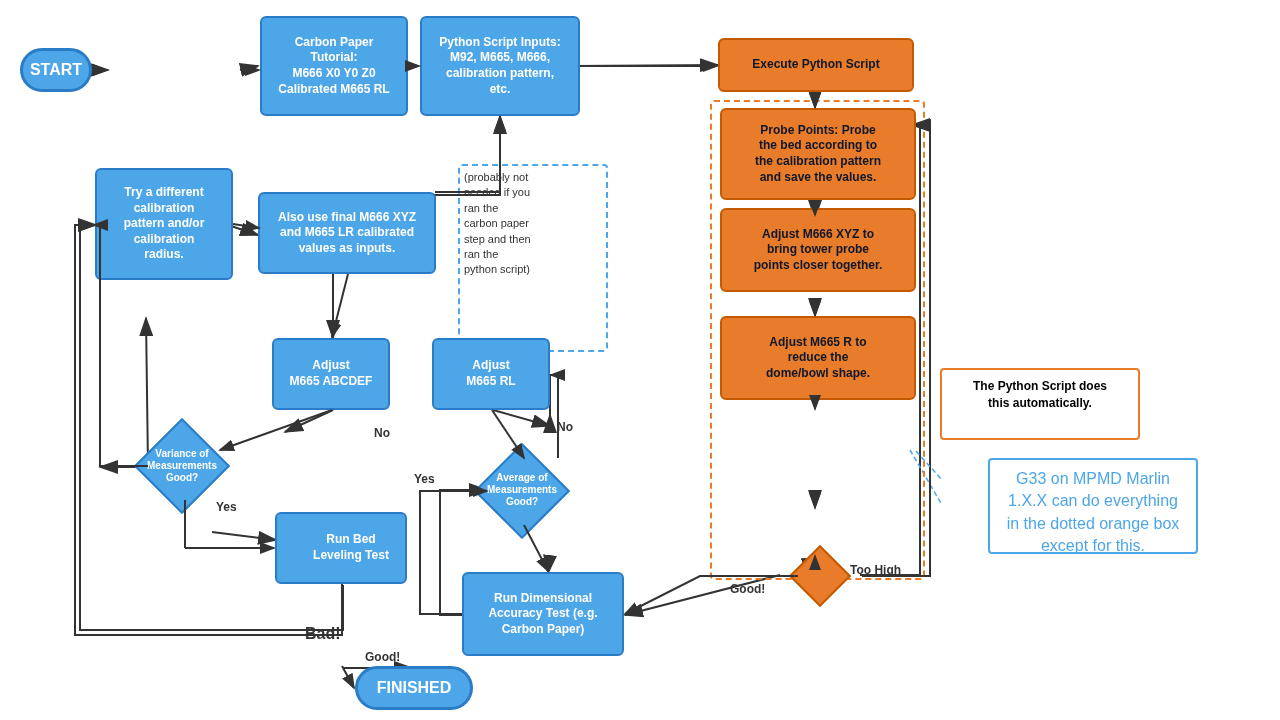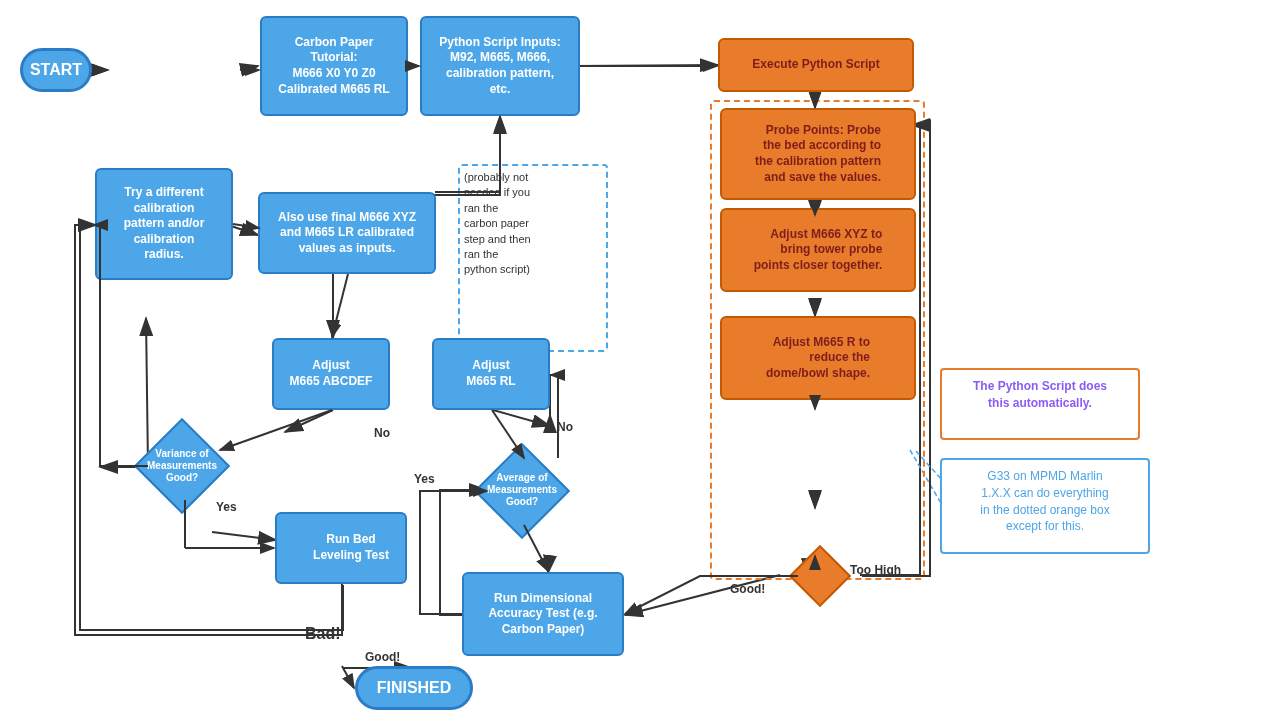--- a/index.html
+++ b/index.html
@@ -33,24 +33,23 @@
 
     .node-blue {
       background: #4da6e8;
       color: #fff;
       border: 2px solid #2a7cc7;
       border-radius: 6px;
     }
 
     .node-orange {
       background: #e87c2a;
-      color: #7f1d1d;
+      color: #0f172a;
       border: 2px solid #c45a00;
       border-radius: 6px;
-      text-align: right;
     }
 
     .node-start {
       background: #4da6e8;
       color: #fff;
       border: 3px solid #2a7cc7;
       border-radius: 30px;
       font-size: 16px;
       font-weight: bold;
     }
@@ -103,29 +102,30 @@
       border-radius: 4px;
       padding: 8px;
       font-size: 12px;
       line-height: 1.4;
       text-align: center;
     }
 
     .note-orange {
       border-color: #e87c2a;
       background: #fff;
-      color: #8b5cf6;
+      color: #000000;
       font-weight: bold;
     }
 
     .note-blue {
       border-color: #4da6e8;
       background: #fff;
       color: #4da6e8;
-      font-size: 12px;
+      font-size: 16px;
+      margin-left: 48px;
     }
   </style>
 </head>
 <body>
 
 <div class="flowchart-container">
 
   <svg class="arrows-svg">
     <defs>
       <marker id="arrowhead" markerWidth="10" markerHeight="7" refX="9" refY="3.5" orient="auto">

